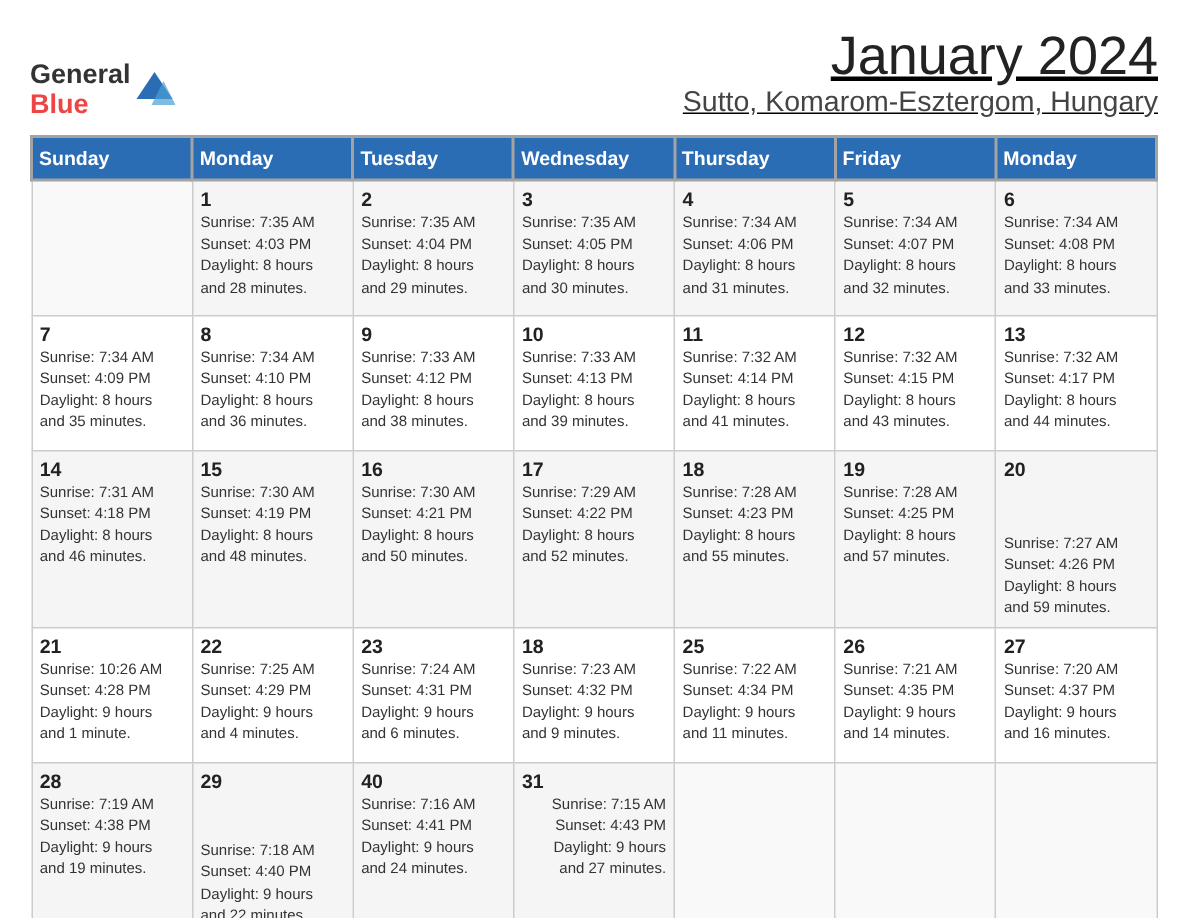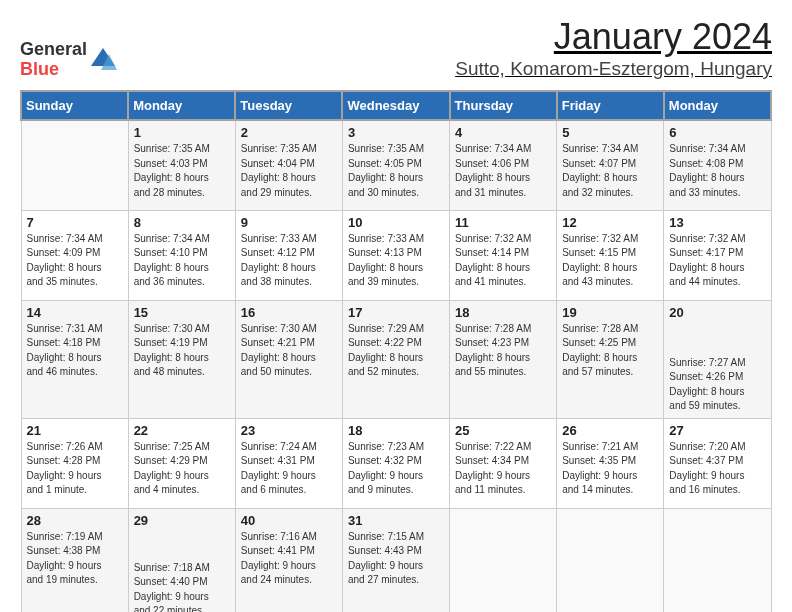--- a/index.html
+++ b/index.html
@@ -275,21 +275,21 @@
           <span class="day-number">20</span>
           <div class="day-info" style="white-space: pre-line; margin-top: 36px;">Sunrise: 7:27 AM
 Sunset: 4:26 PM
 Daylight: 8 hours
 and 59 minutes.</div>
         </td>
       </tr>
       <tr>
         <td>
           <span class="day-number">21</span>
-          <div class="day-info" style="white-space: pre-line;">Sunrise: 7:26 AM
+          <div class="day-info" style="white-space: pre-line;">Sunrise: 10:26 AM
 Sunset: 4:28 PM
 Daylight: 9 hours
 and 1 minute.</div>
         </td>
         <td>
           <span class="day-number">22</span>
           <div class="day-info" style="white-space: pre-line;">Sunrise: 7:25 AM
 Sunset: 4:29 PM
 Daylight: 9 hours
 and 4 minutes.</div>
@@ -347,21 +347,21 @@
         </td>
         <td>
           <span class="day-number">40</span>
           <div class="day-info" style="white-space: pre-line;">Sunrise: 7:16 AM
 Sunset: 4:41 PM
 Daylight: 9 hours
 and 24 minutes.</div>
         </td>
         <td>
           <span class="day-number">31</span>
-          <div class="day-info" style="white-space: pre-line;">Sunrise: 7:15 AM
+          <div class="day-info" style="white-space: pre-line; text-align: right;">Sunrise: 7:15 AM
 Sunset: 4:43 PM
 Daylight: 9 hours
 and 27 minutes.</div>
         </td>
         <td class="empty-cell"></td>
         <td class="empty-cell"></td>
         <td class="empty-cell"></td>
       </tr>
     </tbody>
 </table>

